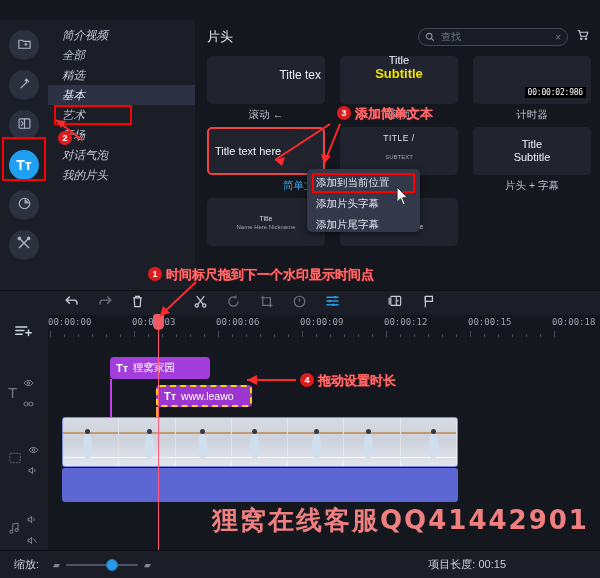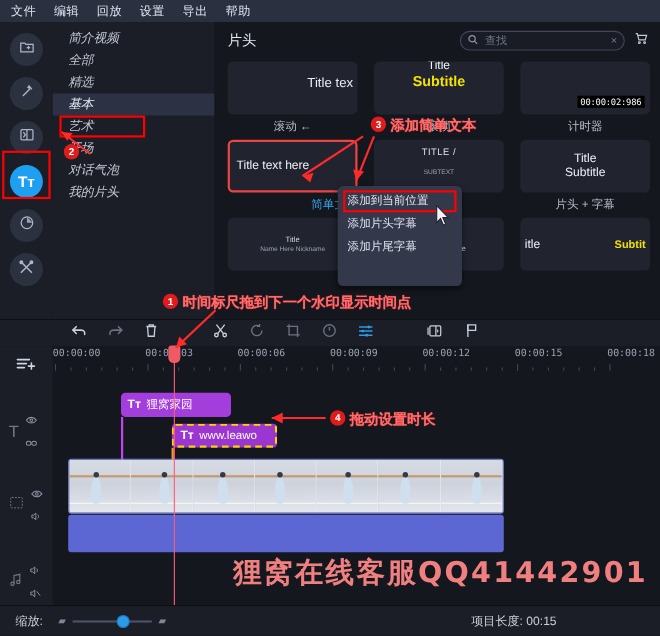--- a/index.html
+++ b/index.html
@@ -102,21 +102,21 @@
     font-family: "DejaVu Sans Mono", monospace; letter-spacing: -.2px;
     position: absolute; right: 5px; bottom: 6px;
   }
   .t-small { font-size: 7px; color: #cfd4df; line-height: 9px; text-align: center; }
   .t-tiny { font-size: 6px; color: #9aa1b0; line-height: 8px; text-align: center; }
   .t-caps { font-size: 8.5px; color: #dfe3ed; letter-spacing: .5px; }
   .t-sub-y-sm { font-size: 10px; color: #f2e200; font-weight: bold; }
 
   
   .ctx {
-    position: absolute; left: 307px; top: 169px; width: 113px; height: 91px;
+    position: absolute; left: 307px; top: 169px; width: 113px; height: 63px;
     background: #33384a; border-radius: 5px; box-shadow: 0 2px 6px rgba(0,0,0,.55);
     padding: 3px 0; z-index: 40;
   }
   .ctx-item {
     height: 21px; line-height: 21px; padding-left: 9px;
     font-size: 10.5px; color: #e2e6f0; position: relative;
   }
   .ctx-box {
     position: absolute; left: 5px; top: 4px; width: 103px; height: 20px;
     border: 2px solid #ff0000; z-index: 41; pointer-events: none;
@@ -216,28 +216,20 @@
     border-radius: 50%; background: #2b9ae8; border: 1px solid #1c79bd;
   }
   .mini-mtn { color: #7f8798; font-size: 9px; }
   .proj { margin-left: auto; margin-right: 80px; font-size: 11px; color: #c9cfdb; }
 </style>
 </head>
 <body>
 
 <div id="app">
 
-  <div class="menubar">
-    <span class="mi">文件</span>
-    <span class="mi">编辑</span>
-    <span class="mi">回放</span>
-    <span class="mi">设置</span>
-    <span class="mi">导出</span>
-    <span class="mi">帮助</span>
-  </div>
 
   <div class="rail">
     <div class="rail-btn">
       <span>
         <svg width="15" height="15" viewBox="0 0 16 16" fill="none" stroke="currentColor" stroke-width="1.2">
           <path d="M2 4.5h4l1 1.2h7v7.3H2z"></path>
             <path d="M7.8 8.8h3.4M9.5 7.1v3.4"></path>
         </svg>
       </span>
     </div>
@@ -372,27 +364,20 @@
       </div>
 
       <div class="card-wrap">
         <div class="thumb">
           <span class="t-tiny">Director</span>
           <span class="t-small">Name Surname</span>
         </div>
         <div class="cap"></div>
       </div>
 
-      <div class="card-wrap">
-        <div class="thumb" style="flex-direction:row;justify-content:space-between;padding:0 4px;">
-          <span class="t-title">itle</span>
-          <span class="t-sub-y-sm">Subtit</span>
-        </div>
-        <div class="cap"></div>
-      </div>
 
     </div>
   </div>
 
   <div class="ctx">
     <div class="ctx-item">添加到当前位置</div>
     <div class="ctx-item">添加片头字幕</div>
     <div class="ctx-item">添加片尾字幕</div>
     <div class="ctx-box"></div>
   </div>

